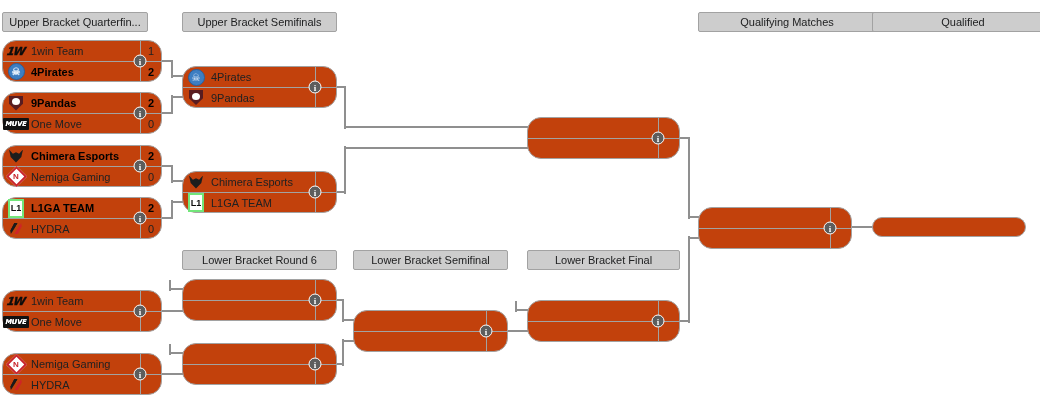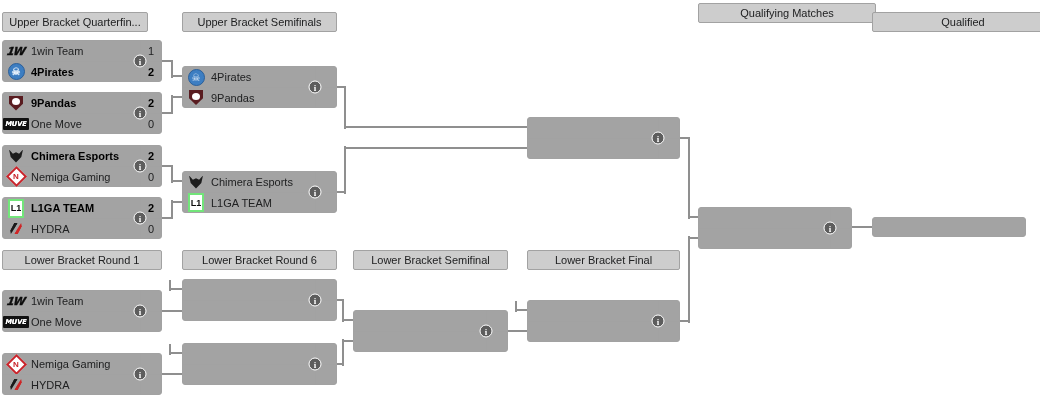--- a/index.html
+++ b/index.html
@@ -6,21 +6,21 @@
   html,body{width:1040px;height:418px}
   body{position:relative;background:#ffffff;font-family:"Liberation Sans",sans-serif;font-size:11px;color:#202122;overflow:hidden}
   .bracket{position:absolute;inset:0}
 
   
   .hdr{position:absolute;height:20px;background:#cdcdcd;border:1px solid #a2a2a2;border-radius:2px;
        display:flex;align-items:center;justify-content:center;white-space:nowrap;overflow:hidden;
        font-size:11px;color:#202122}
 
   
-  .match{position:absolute;border:1px solid #a2a2a2;border-radius:3px;background:#a3a3a3;z-index:2}
+  .match{position:absolute;border:1px solid #a2a2a2;border-radius:14px;background:#c2410c;z-index:2}
   .trow{height:20px;display:flex;align-items:center;position:relative;padding-right:22px}
   .trow + .trow{border-top:1px solid #a2a2a2}
   .trow[data-winner="true"]{font-weight:bold;color:#000}
   .tname{flex:1;white-space:nowrap;overflow:hidden;padding-left:2px}
   .tscore{position:absolute;right:0;top:-1px;bottom:-1px;width:21px;border-left:1px solid #a2a2a2;
           display:flex;align-items:center;justify-content:center}
   .single{height:20px}
   .match.empty .trow{padding-left:2px}
 
   
@@ -59,23 +59,22 @@
   [data-logo="hydra"]::after{content:"";width:4px;height:11px;background:#cf2526;transform:skew(-28deg);
         margin-left:2px;clip-path:polygon(30% 0,100% 35%,100% 100%,0 100%)}
 </style>
 </head>
 <body>
 
 <div class="bracket">
 
   <div class="hdr" style="left:182px;top:12px;width:155px">Upper Bracket Semifinals</div>
   <div class="hdr" style="left:2px;top:12px;width:146px">Upper Bracket Quarterfin...</div>
-  <div class="hdr" style="left:698px;top:3px;width:178px">Qualifying Matches</div>
+  <div class="hdr" style="left:698px;top:12px;width:178px">Qualifying Matches</div>
   <div class="hdr" style="left:872px;top:12px;width:182px">Qualified</div>
-  <div class="hdr" style="left:2px;top:250px;width:160px">Lower Bracket Round 1</div>
   <div class="hdr" style="left:182px;top:250px;width:155px">Lower Bracket Round 6</div>
   <div class="hdr" style="left:353px;top:250px;width:155px">Lower Bracket Semifinal</div>
   <div class="hdr" style="left:527px;top:250px;width:153px">Lower Bracket Final</div>
 
   <div class="match" style="left:2px;top:40px;width:160px">
     <div class="trow" data-winner="false">
       <span class="logo" data-logo="1win"></span>
       <span class="tname">1win Team</span>
       <span class="tscore">1</span>
     </div>

